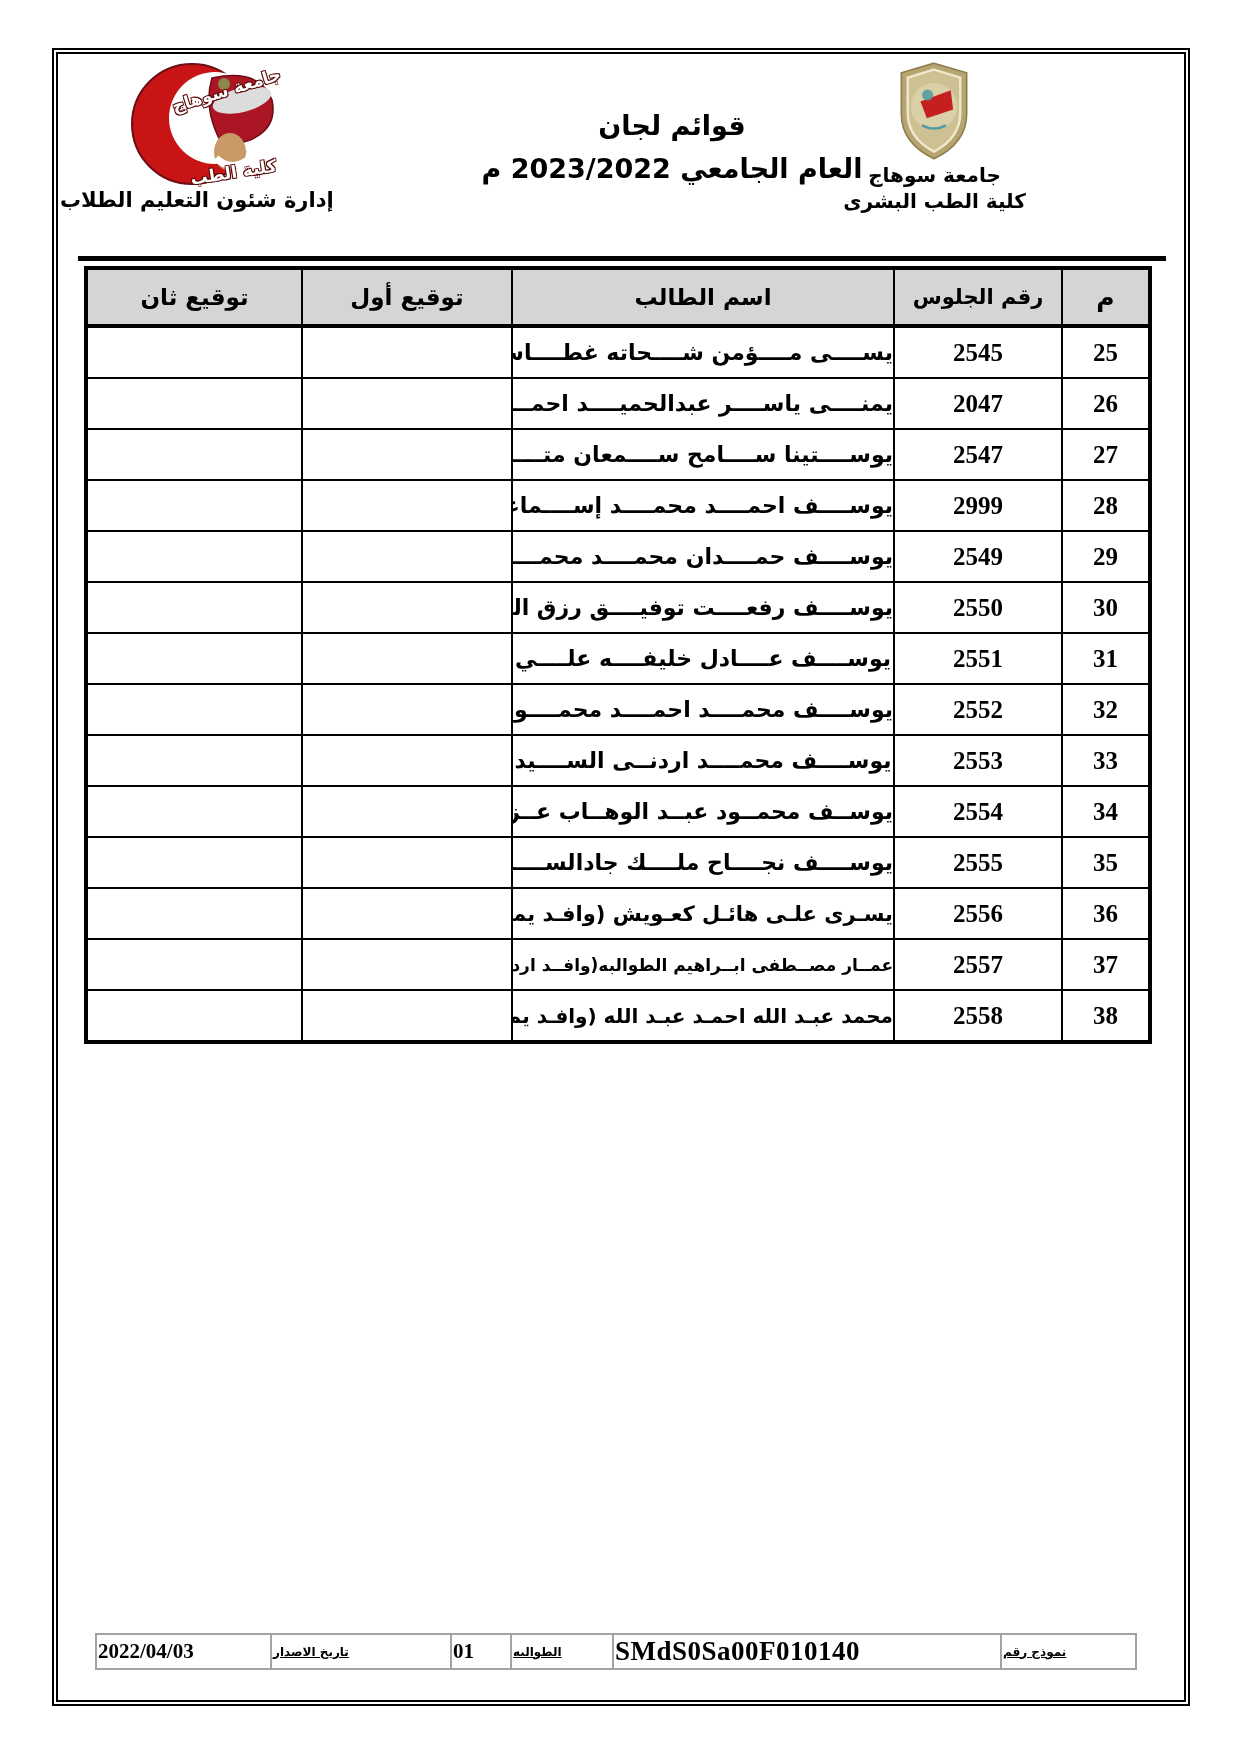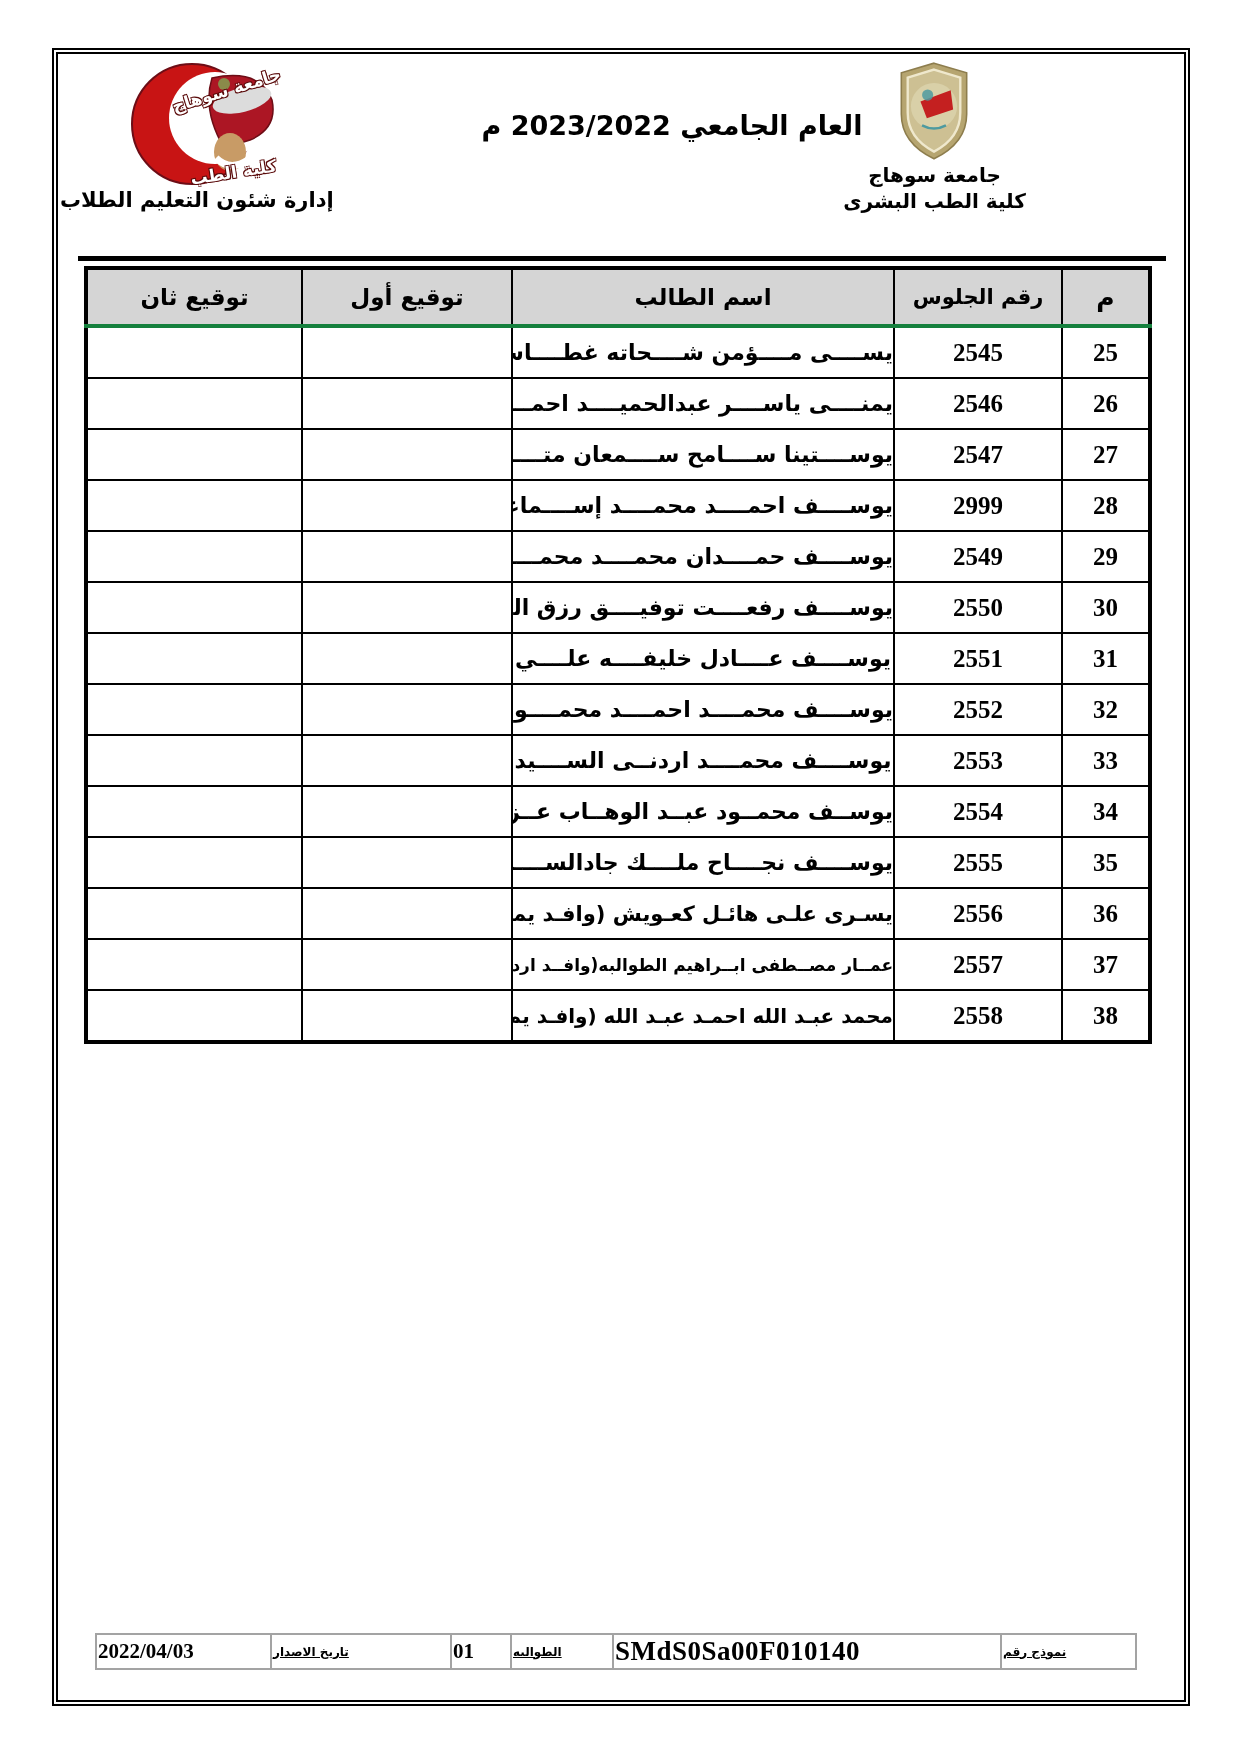--- a/index.html
+++ b/index.html
@@ -25,21 +25,21 @@
   .right-logo{position:absolute;left:822px;top:12px;width:120px;height:102px;text-align:center;}
   .right-caption{position:absolute;left:790px;top:114px;width:185px;text-align:center;
     font-size:20px;font-weight:bold;line-height:26px;direction:rtl;}
   .header-rule{position:absolute;left:26px;top:208px;width:1088px;height:5px;background:#000;}
 
   
   .main-table-wrap{position:absolute;left:32px;top:218px;}
   table.main{border-collapse:collapse;table-layout:fixed;direction:rtl;width:1064px;
     border:4px solid #000;}
   table.main th,table.main td{border:2px solid #000;padding:0;overflow:hidden;}
-  table.main thead th{background:#d5d5d5;height:54px;border-bottom:4px solid #15803d;
+  table.main thead th{background:#d5d5d5;height:54px;border-bottom:4px solid #000000;
     font-weight:bold;text-align:center;vertical-align:middle;}
   th.h-no{font-size:25px;}
   th.h-seat{font-size:21px;line-height:23px;}
   th.h-name,th.h-sig{font-size:23px;}
   table.main tbody td{height:49px;text-align:center;vertical-align:middle;}
   td.no-cell,td.seat-cell{font-family:"Liberation Serif",serif;font-weight:bold;font-size:25px;}
   td.name-cell{font-weight:bold;font-size:22px;padding:0 8px;white-space:nowrap;}
   tbody tr:nth-child(12) td.name-cell{font-size:21px;}
   tbody tr:nth-child(13) td.name-cell{font-size:17px;}
   tbody tr:nth-child(14) td.name-cell{font-size:20px;}
@@ -67,20 +67,21 @@
       <circle cx="132" cy="24" r="6" fill="#8a8a4a"></circle>
       <ellipse cx="138" cy="92" rx="16" ry="19" fill="#c89b66"></ellipse>
       <path d="M124 98 Q138 112 156 100" fill="none" stroke="#ffffff" stroke-width="7"></path>
     </svg>
     <span class="arc-text arc-top">جامعة سوهاج</span>
     <span class="arc-text arc-bottom">كلية الطب</span>
   </div>
   <div class="left-caption">إدارة شئون التعليم الطلاب</div>
 
   <div class="titles">
+    <div>قوائم لجان</div>
     <div>العام الجامعي 2023/2022 م</div>
   </div>
 
   <div class="right-logo">
     <svg width="104" height="102" viewBox="0 0 110 128">
       <path d="M55 4 L96 16 V68 Q96 104 55 124 Q14 104 14 68 V16 Z" fill="#b6a570" stroke="#8d7d4d" stroke-width="2"></path>
       <path d="M55 12 L88 22 V66 Q88 98 55 115 Q22 98 22 66 V22 Z" fill="#cdc093" stroke="#efe8cd" stroke-width="3"></path>
       <circle cx="55" cy="58" r="29" fill="#d9d0a8"></circle>
       <path d="M38 52 L76 38 L79 62 L46 73 Z" fill="#c42020"></path>
       <circle cx="47" cy="44" r="7" fill="#4d9aa0" opacity="0.85"></circle>
@@ -115,21 +116,21 @@
       <tbody>
           <tr>
       <td class="no-cell">25</td>
       <td class="seat-cell">2545</td>
       <td class="name-cell">يســــى مــــؤمن شــــحاته غطــــاس</td>
       <td class="sig-cell"></td>
       <td class="sig-cell"></td>
     </tr>
           <tr>
       <td class="no-cell">26</td>
-      <td class="seat-cell">2546</td>
+      <td class="seat-cell">2047</td>
       <td class="name-cell">يمنــــى ياســــر عبدالحميــــد احمــــد</td>
       <td class="sig-cell"></td>
       <td class="sig-cell"></td>
     </tr>
           <tr>
       <td class="no-cell">27</td>
       <td class="seat-cell">2547</td>
       <td class="name-cell">يوســــتينا ســــامح ســــمعان متــــرى</td>
       <td class="sig-cell"></td>
       <td class="sig-cell"></td>

